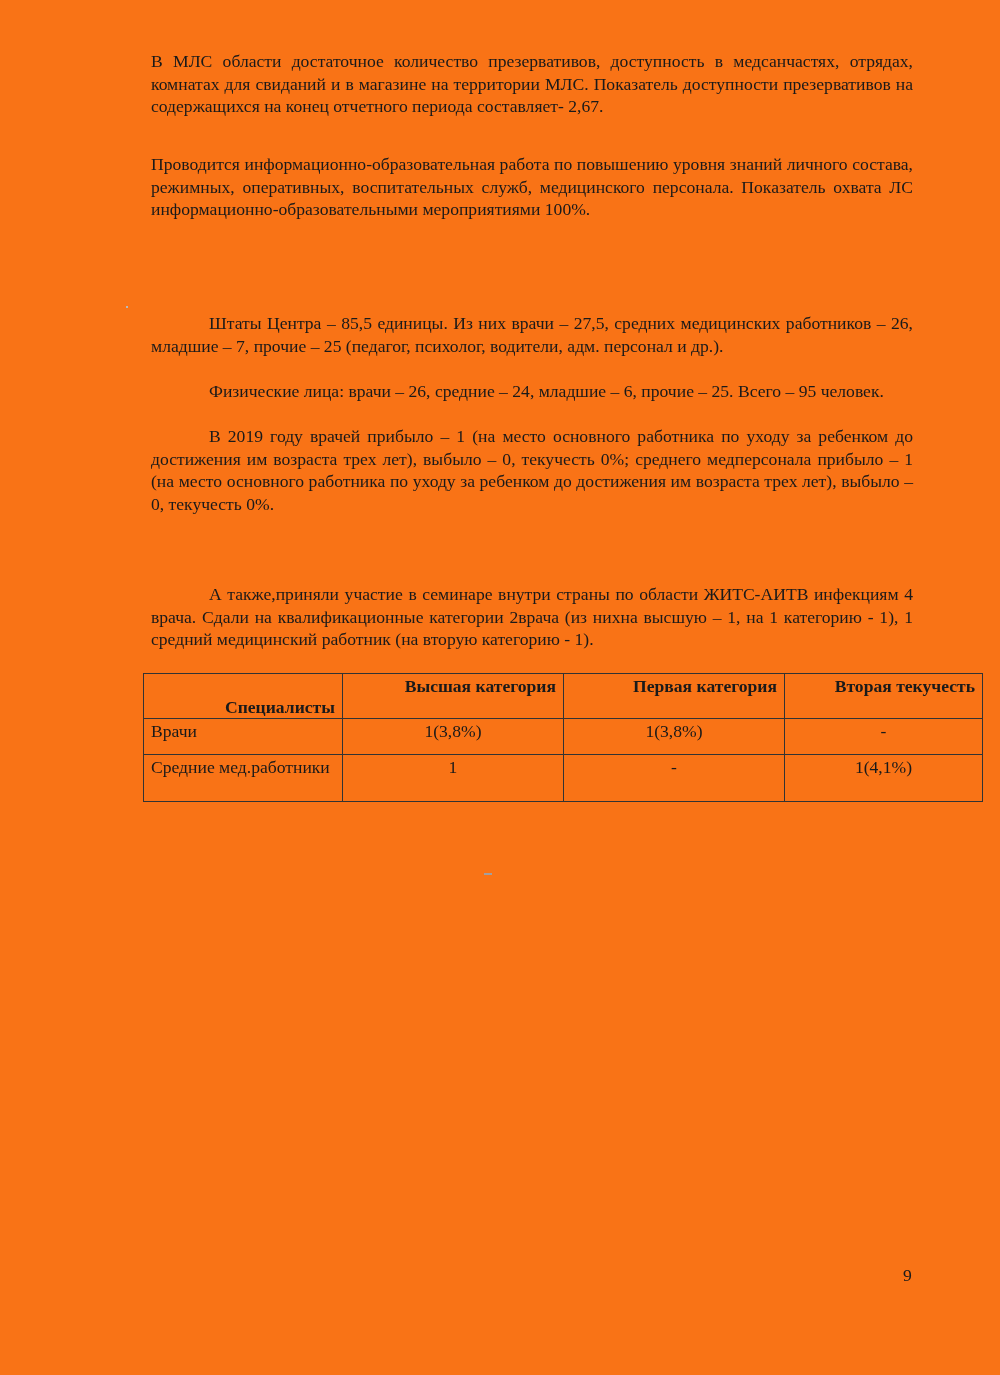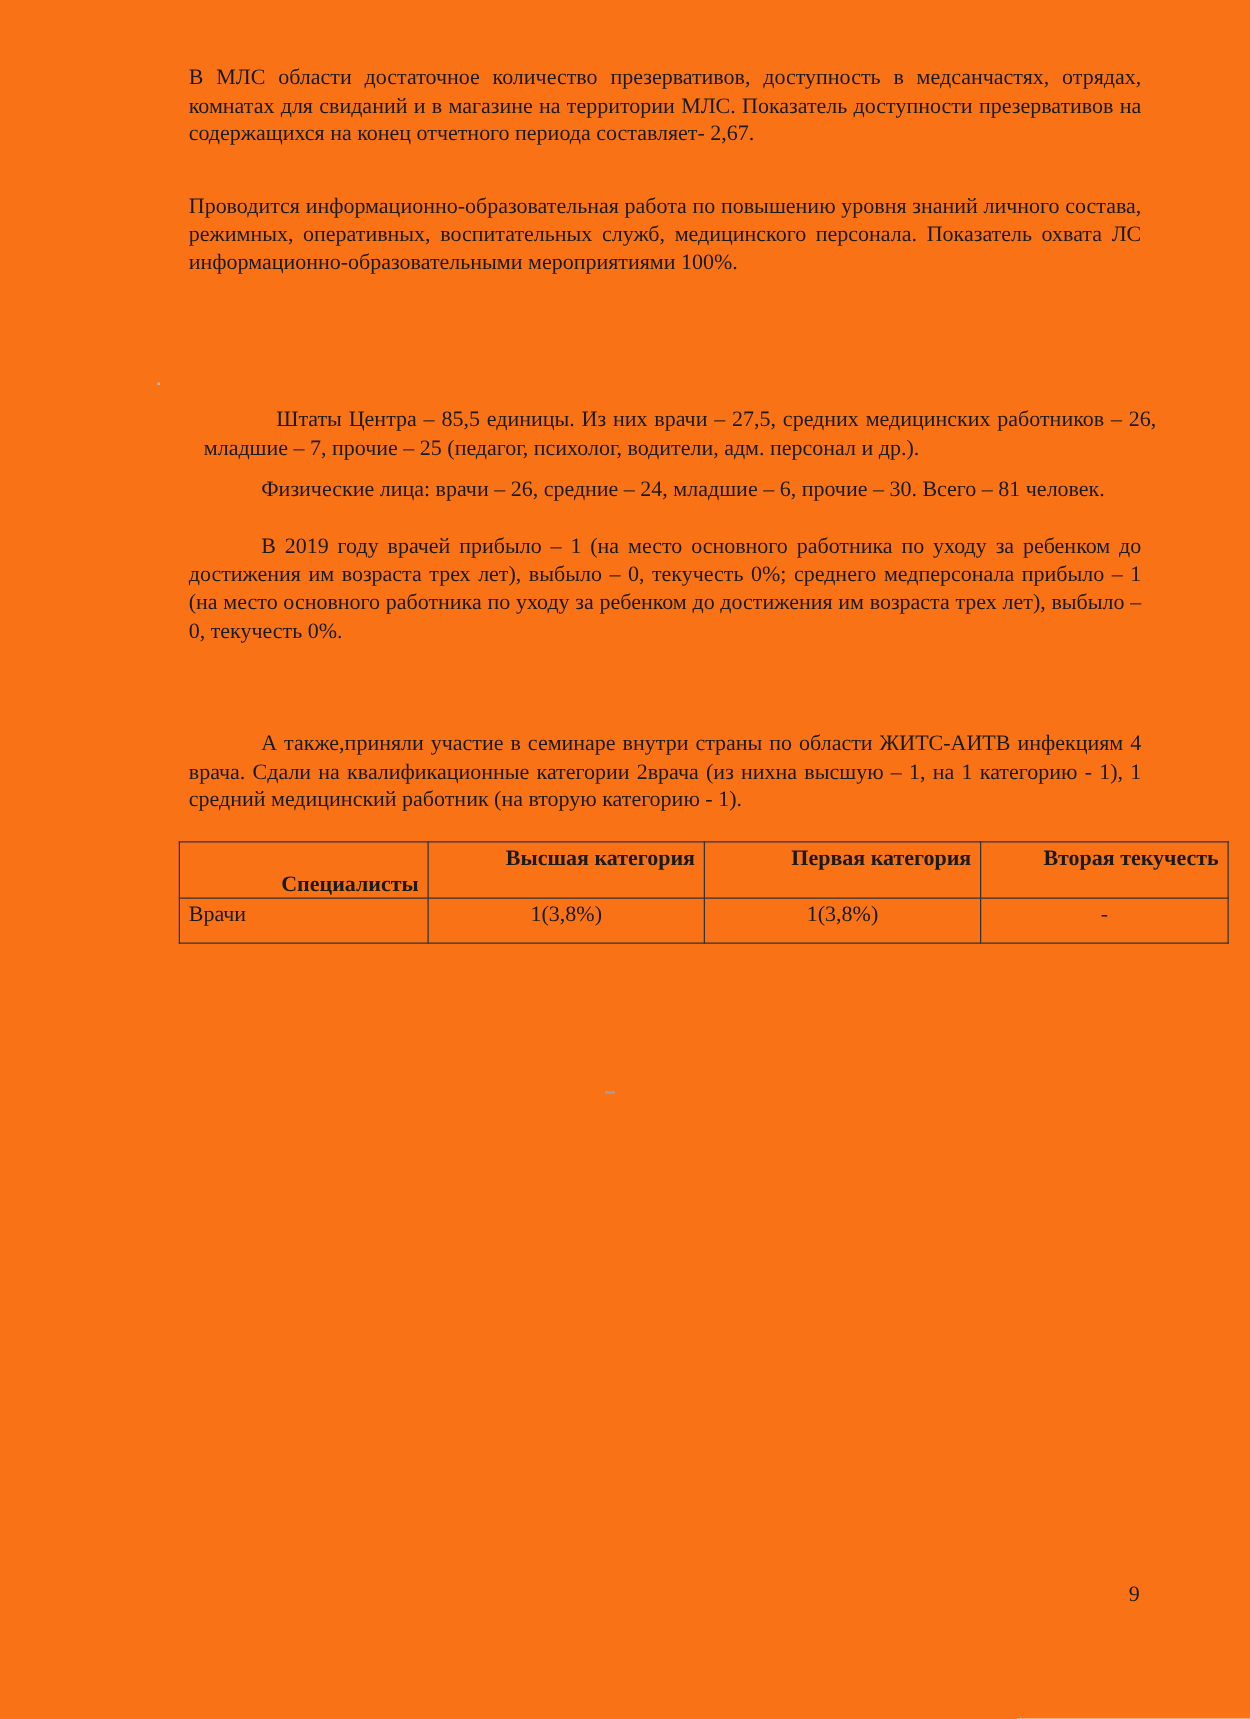--- a/index.html
+++ b/index.html
@@ -98,43 +98,49 @@
 </head>
 <body>
 
 <div class="page">
 
   <p class="para" style="top:50px; margin:0;">В МЛС области достаточное количество презервативов, доступность   в медсанчастях, отрядах, комнатах для свиданий  и в магазине на территории МЛС. Показатель доступности презервативов на содержащихся на конец отчетного периода составляет- 2,67.</p>
 
   <p class="para" style="top:153px; margin:0;">Проводится информационно-образовательная работа по повышению уровня знаний личного состава, режимных, оперативных, воспитательных служб, медицинского персонала. Показатель охвата ЛС информационно-образовательными мероприятиями 100%.</p>
 
 
-  <p class="para indent" style="top:312px; margin:12px;">Штаты Центра – 85,5 единицы. Из них врачи – 27,5, средних медицинских работников – 26, младшие – 7, прочие – 25 (педагог, психолог, водители, адм. персонал и др.).</p>
+  <p class="para indent" style="top:312px; margin:0;">Штаты Центра – 85,5 единицы. Из них врачи – 27,5, средних медицинских работников – 26, младшие – 7, прочие – 25 (педагог, психолог, водители, адм. персонал и др.).</p>
 
-  <p class="para indent" style="top:380px; margin:0;">Физические лица: врачи – 26, средние – 24, младшие – 6, прочие – 30. Всего – 81 человек.</p>
+  <p class="para indent" style="top:380px; margin:0;">Физические лица: врачи – 26, средние – 24, младшие – 6, прочие – 25. Всего – 95 человек.</p>
 
   <p class="para indent" style="top:425px; margin:0;">В 2019 году врачей прибыло – 1 (на место основного работника по уходу за ребенком до достижения им возраста трех лет), выбыло – 0, текучесть 0%; среднего медперсонала прибыло – 1 (на место основного работника по уходу за ребенком до достижения им возраста трех лет), выбыло – 0, текучесть 0%.</p>
 
 
   <p class="para indent" style="top:583px; margin:0;">А также,приняли участие в семинаре внутри страны по области ЖИТС-АИТВ инфекциям 4 врача. Сдали на квалификационные категории 2врача (из нихна высшую – 1, на 1 категорию - 1), 1 средний медицинский работник (на вторую категорию - 1).</p>
 
   <table class="staff">
     <tbody>
         <tr>
       <th class="col1 first">Специалисты</th>
       <th class="col2">Высшая категория</th>
       <th class="col3">Первая категория</th>
       <th class="col4">Вторая текучесть</th>
     </tr>
     <tr class="row1">
       <td class="l">Врачи</td>
       <td class="c">1(3,8%)</td>
       <td class="c">1(3,8%)</td>
       <td class="c">-</td>
     </tr>
+    <tr class="row2">
+      <td class="l">Средние мед.работники</td>
+      <td class="c">1</td>
+      <td class="c">-</td>
+      <td class="c">1(4,1%)</td>
+    </tr>
   </tbody>
     </table>
 
   <div class="scan-mark"></div>
   <div class="scan-dot"></div>
 
   <div class="pagenum">9</div>
 </div>
 
 </body></html>

